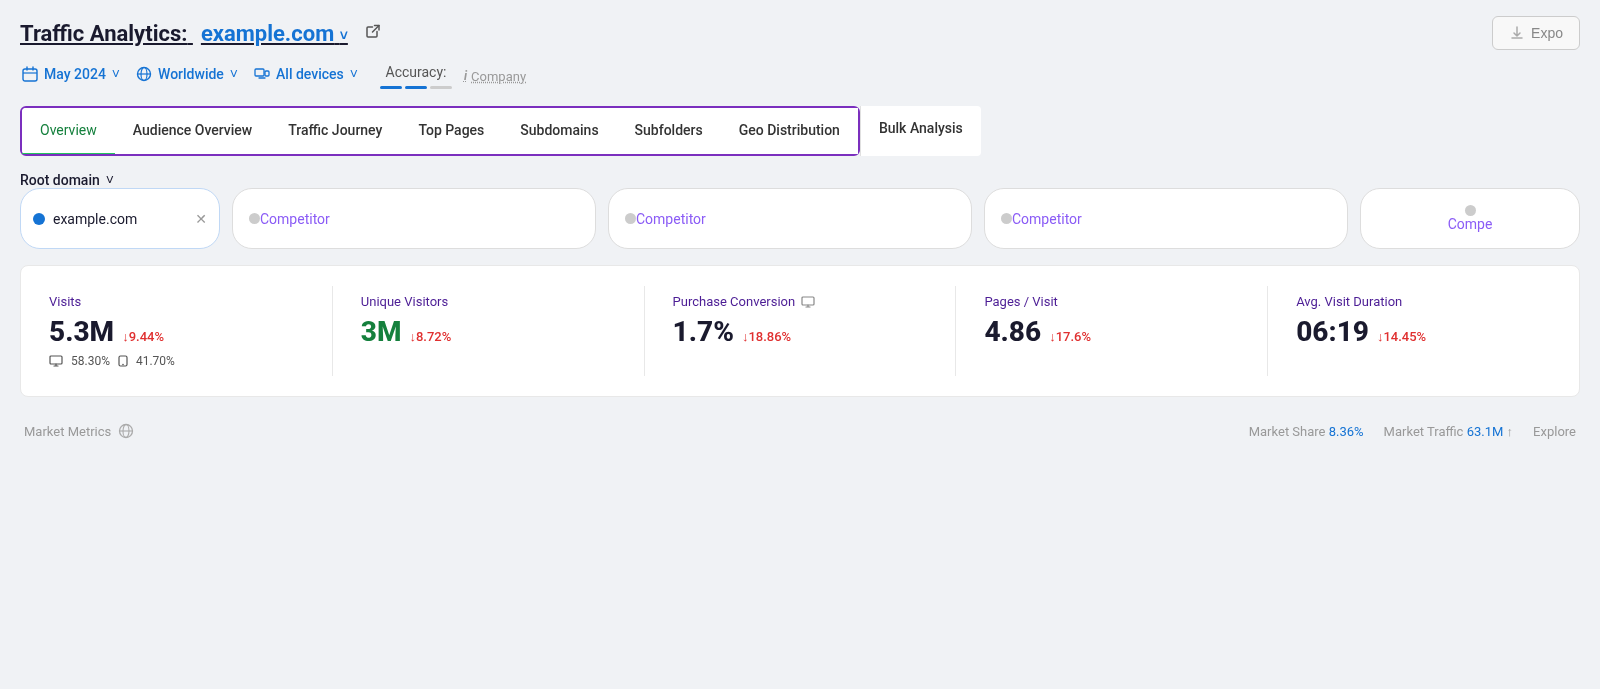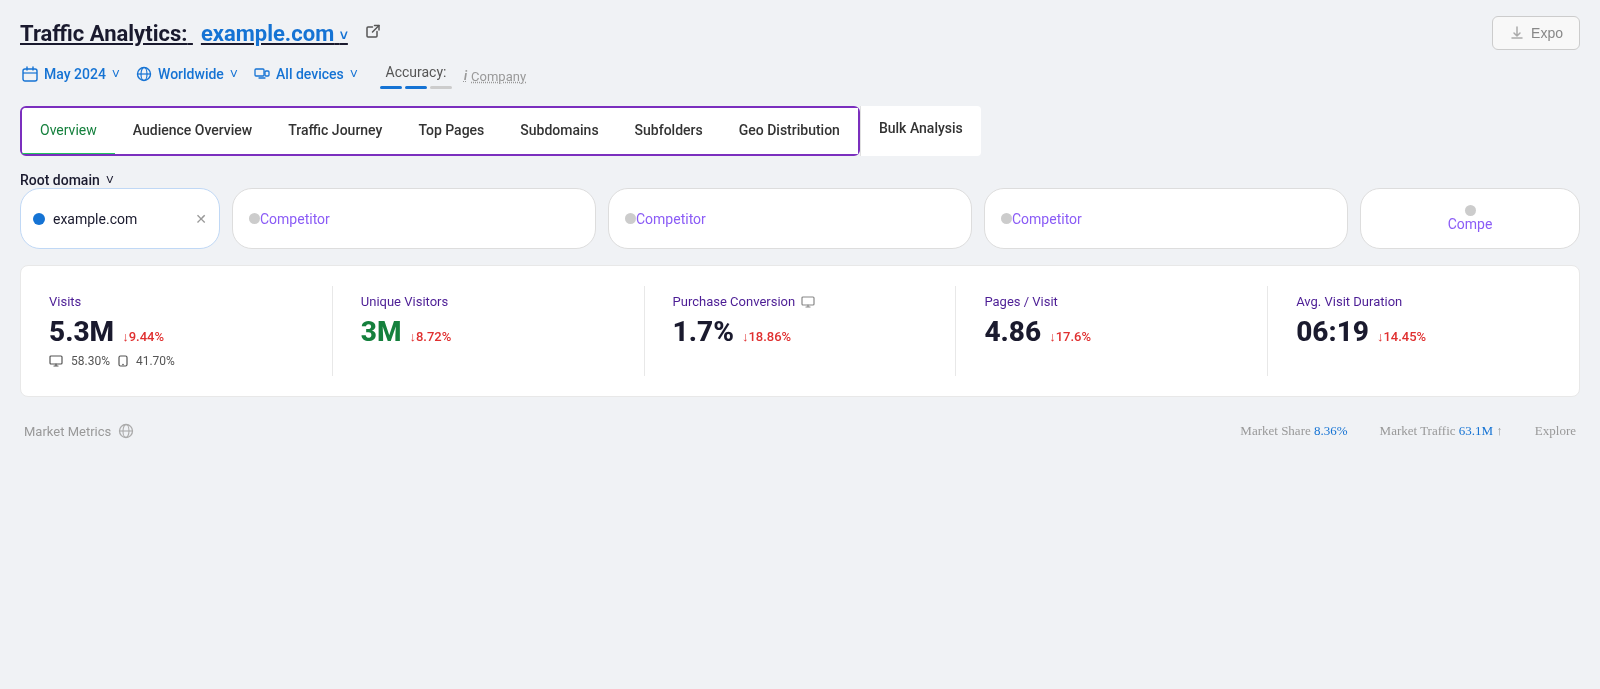--- a/index.html
+++ b/index.html
@@ -282,22 +282,21 @@
       font-size: 13px;
     }
     .market-metrics-left {
       display: flex;
       align-items: flex-end;
       gap: 7px;
     }
     .market-metrics-right {
       display: flex;
       align-items: center;
-      gap: 32px;
-      font-family: Liberation Serif, serif;
+      gap: 20px;
     }
     .market-value {
       color: #1573d4;
     }
     .market-label {
       color: #999;
     }
     .explore-link {
       color: #999;
     }

